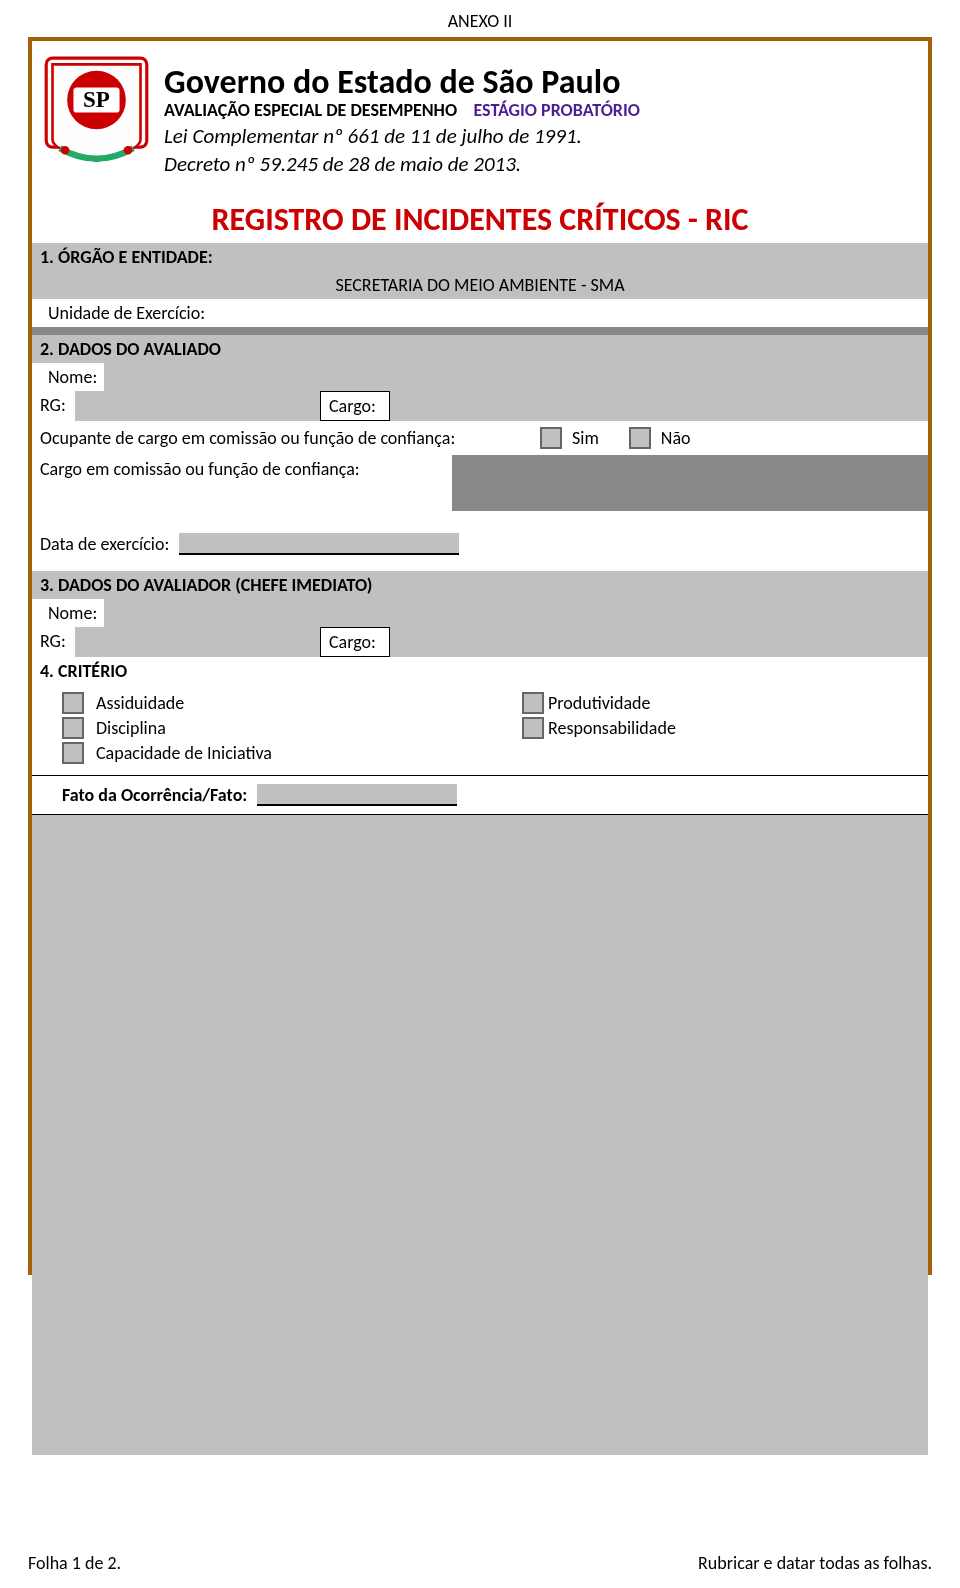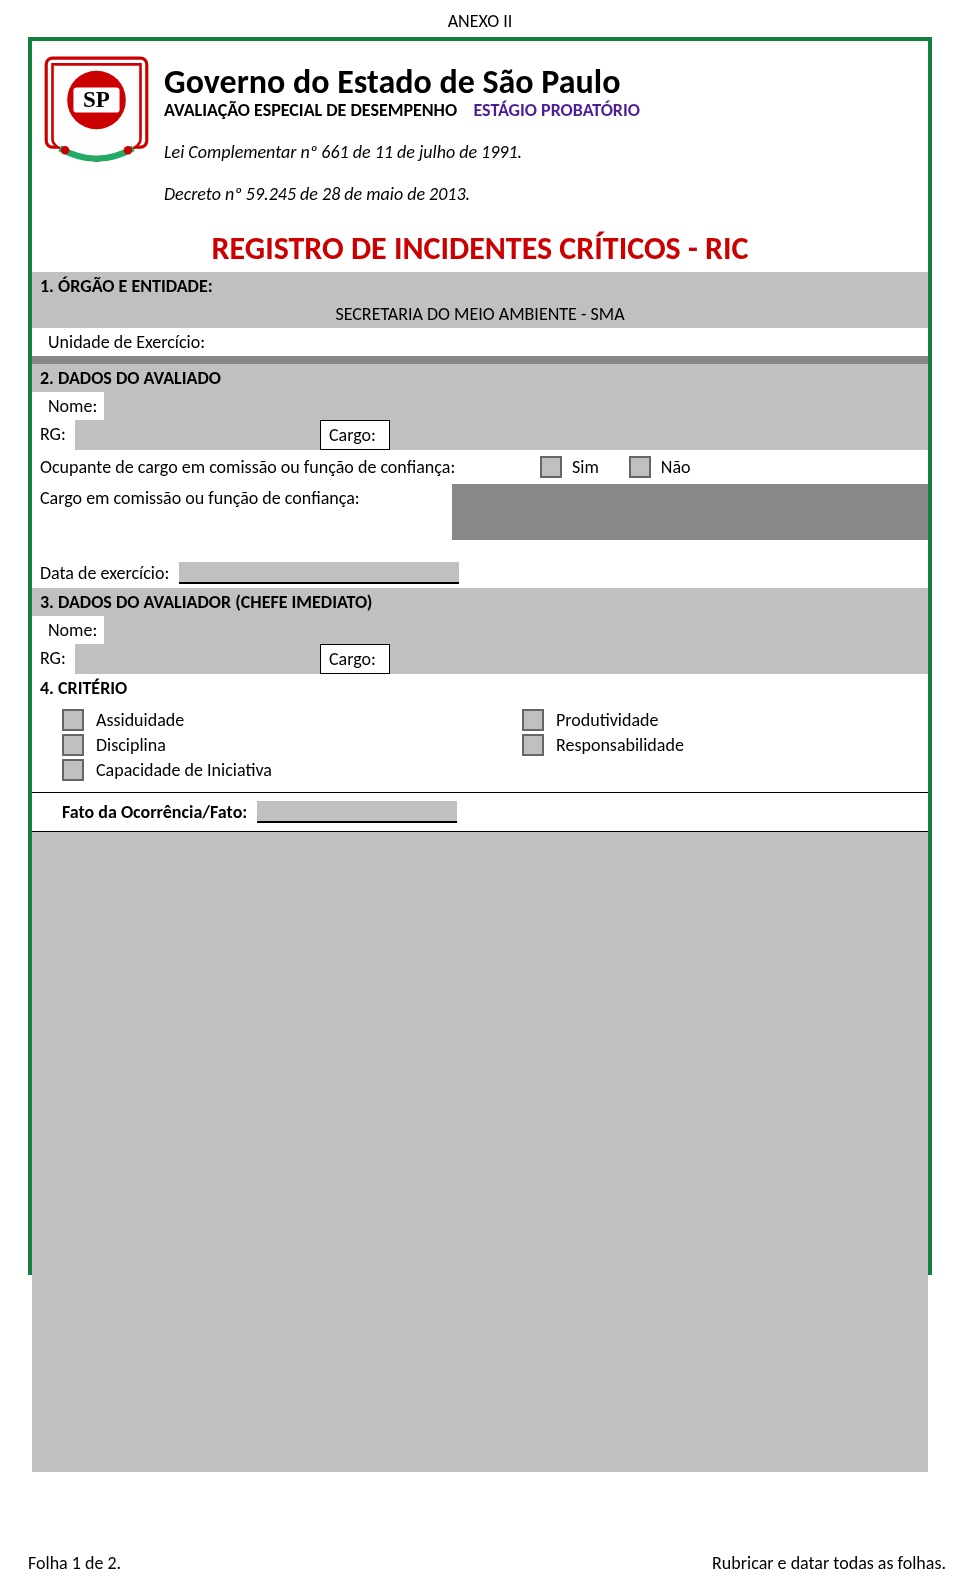--- a/index.html
+++ b/index.html
@@ -11,21 +11,21 @@
       position: relative;
       font-size: 18px;
     }
     .anexo-top {
       text-align: center;
       padding: 10px 0 5px 0;
       font-size: 18px;
       border-radius: 13px;
     }
     .main-border {
-      border: 4px solid #15803d;
+      border: 4px solid #a16207;
       margin: 0 28px;
       height: 1238px;
       position: relative;
     }
     .header-row {
       display: flex;
       padding: 15px 15px 5px 12px;
       align-items: flex-start;
     }
     .crest {
@@ -45,23 +45,23 @@
       margin-bottom: 2px;
     }
     .subtitle-line {
       font-size: 18px;
       font-weight: bold;
       line-height: 1.15;
     }
     .red-text { color: #4c1d95; }
     .lei-text {
       font-style: italic;
-      font-size: 18px;
+      font-size: 21px;
       line-height: 1.25;
-      margin-top: 20px;
+      margin-top: 2px;
     }
     .ric-title {
       color: #c00;
       font-size: 32px;
       font-weight: bold;
       text-align: center;
       margin: 18px 0 4px 0;
     }
     .gray-bar {
       background: #c0c0c0;
@@ -161,21 +161,21 @@
     .criterio-grid {
       padding: 4px 8px 8px 30px;
       background: #fff;
     }
     .criterio-row {
       display: flex;
       align-items: center;
       margin: 3px 0;
     }
     .crit-col1 { width: 460px; display: flex; align-items: center; gap: 12px; }
-    .crit-col2 { display: flex; align-items: center; gap: 12px; }
+    .crit-col2 { display: flex; align-items: center; gap: 4px; }
     .data-ocorrencia-row {
       display: flex;
       align-items: center;
       padding: 8px 30px 8px 30px;
       background: #fff;
       border-top: 1px solid #000;
       border-bottom: 1px solid #000;
     }
     .registro-heading {
       background: #fff;
@@ -186,21 +186,21 @@
       border-bottom: 1px solid #000;
     }
     .incident-textarea {
       background: #c0c0c0;
       height: 640px;
     }
     .footer-row {
       position: absolute;
       bottom: 14px;
       left: 28px;
-      right: 14px;
+      right: 28px;
       display: flex;
       justify-content: space-between;
       font-size: 18px;
     }
   </style>
 </head>
 <body>
 
 <div class="anexo-top">ANEXO II</div>
 
@@ -261,21 +261,21 @@
   <div class="comissao-row">
     <div class="comissao-label">Cargo em comissão ou função de confiança:</div>
     <div class="comissao-val"></div>
   </div>
   <div class="whitespace-gap"></div>
   <div class="data-exercicio-row">
     <span>Data de exercício:</span>
     <span class="underline-field"></span>
   </div>
 
-  <div class="gray-bar bold" style="margin-top:0;">3. DADOS DO AVALIADOR (CHEFE IMEDIATO)</div>
+  <div class="gray-bar bold" style="margin-top:12px;">3. DADOS DO AVALIADOR (CHEFE IMEDIATO)</div>
   <div class="field-row">
     <div class="label-cell" style="width:72px;background:#fff;">Nome:</div>
     <div class="input-cell"></div>
   </div>
   <div class="rg-cargo-row">
     <div class="rg-label" style="background:#fff;">RG:</div>
     <div class="rg-val"></div>
     <div class="cargo-label">Cargo:</div>
     <div class="cargo-val"></div>
   </div>

